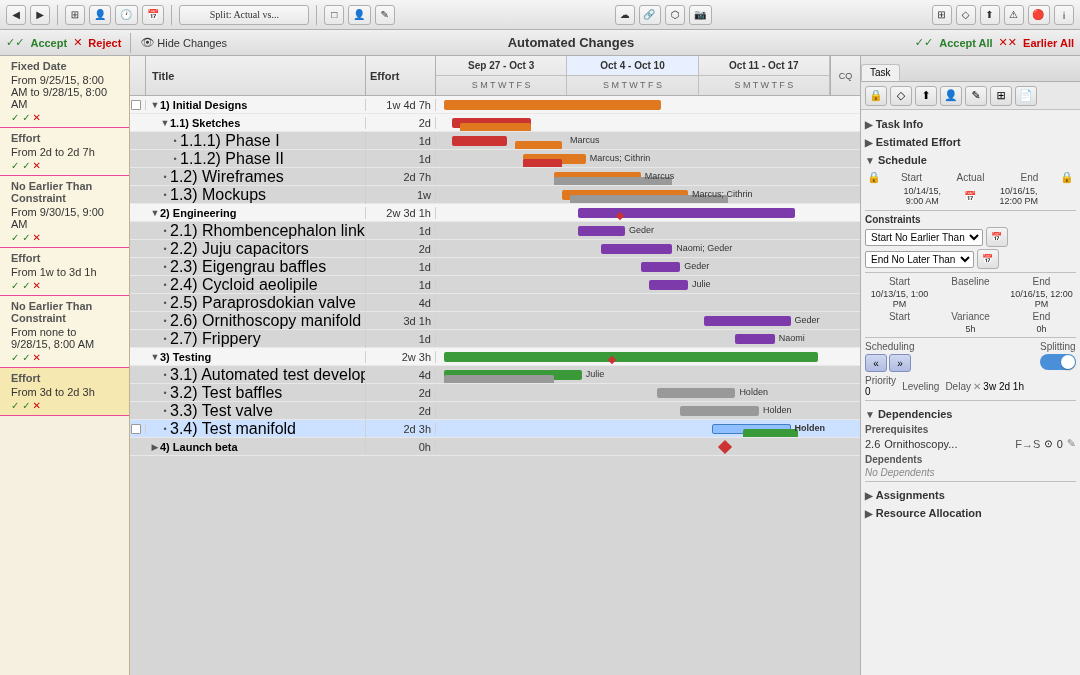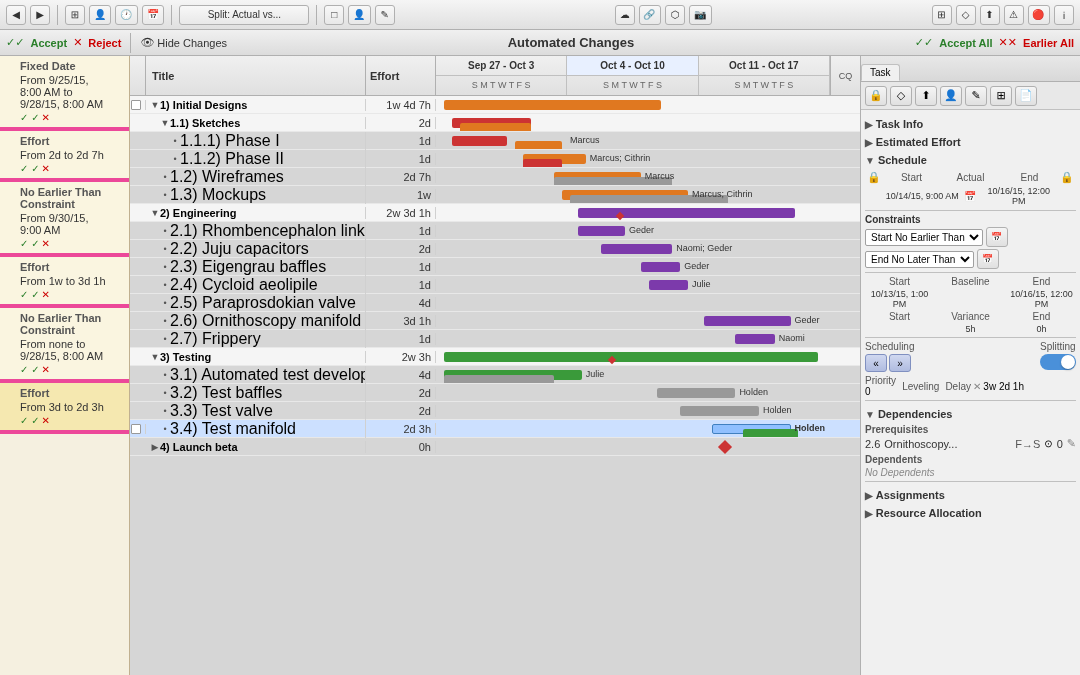--- a/index.html
+++ b/index.html
@@ -1,32 +1,32 @@
 <!DOCTYPE html>
 <html><head>
   <meta charset="utf-8">
   <style>
     * { box-sizing: border-box; margin: 0; padding: 0; font-family: -apple-system, BlinkMacSystemFont, 'Helvetica Neue', Arial, sans-serif; font-size: 11px; }
     body { width: 1080px; height: 675px; overflow: hidden; background: #d6d6d6; display: flex; flex-direction: column; }
     .toolbar-btn { height: 20px; min-width: 20px; background: linear-gradient(to bottom, #f8f8f8, #e8e8e8); border: 1px solid #b0b0b0; border-radius: 3px; cursor: pointer; display: flex; align-items: center; justify-content: center; padding: 0 4px; font-size: 10px; color: #333; }
-    .toolbar-btn.split { min-width: 130px; font-size: 10px; }
+    .toolbar-btn.split { min-width: 130px; font-size: 10px; font-family: Liberation Serif, serif; }
     .toolbar-title { font-size: 13px; font-weight: bold; color: #333; }
     .accept-btn { color: #2a7f2a; font-weight: bold; cursor: pointer; }
     .reject-btn { color: #cc0000; font-weight: bold; cursor: pointer; }
 
     
     .toolbar2 { height: 26px; background: linear-gradient(to bottom, #f0f0f0, #dcdcdc); border-bottom: 1px solid #b0b0b0; display: flex; align-items: center; padding: 0 6px; gap: 6px; flex-shrink: 0; }
     .changes-toggle { display: flex; align-items: center; gap: 3px; cursor: pointer; color: #333; font-size: 11px; }
 
     
     .main { display: flex; flex: 1; overflow: hidden; }
 
     
     .changes-panel { width: 130px; background: #f5f0e0; border-right: 1px solid #c0b090; overflow-y: auto; flex-shrink: 0; }
-    .change-item { padding: 4px 20px; border-bottom: 4px solid #ec4899; font-size: 10px; color: #333; background: #faf5e0; }
+    .change-item { padding: 4px 11px; border-bottom: 1px solid #ec4899; font-size: 10px; color: #333; background: #faf5e0; }
     .change-item.highlighted { background: #f5e8b0; }
     .change-label { font-weight: bold; color: #555; margin-bottom: 2px; }
     .change-value { color: #333; }
     .change-actions { display: flex; gap: 2px; margin-top: 2px; }
     .change-accept { color: #2a7f2a; cursor: pointer; font-size: 10px; }
     .change-reject { color: #cc0000; cursor: pointer; font-size: 10px; }
 
     
     .gantt-container { flex: 1; display: flex; flex-direction: column; overflow: hidden; }
 
@@ -556,21 +556,21 @@
 
         <div style="margin:2px 0 4px 0; padding:0 2px;">
 
           <div style="display:flex;align-items:center;gap:2px;margin-bottom:2px;">
             <div class="lock-icon">🔒</div>
             <div style="flex:1;font-size:10px;color:#555;text-align:center;">Start</div>
             <div style="flex:1;font-size:10px;color:#555;text-align:center;">Actual</div>
             <div style="flex:1;font-size:10px;color:#555;text-align:center;">End</div>
             <div class="lock-icon">🔒</div>
           </div>
-          <div style="display:flex;align-items:center;gap:2px;">
+          <div style="display:flex;align-items:center;gap:20px;">
             <div style="width:14px;"></div>
             <div style="flex:1;font-size:9px;color:#333;text-align:center;">10/14/15, 9:00 AM</div>
             <div style="width:14px;font-size:10px;text-align:center;">📅</div>
             <div style="flex:1;font-size:9px;color:#333;text-align:center;">10/16/15, 12:00 PM</div>
             <div style="width:14px;"></div>
           </div>
         </div>
 
         <div class="divider"></div>
 

